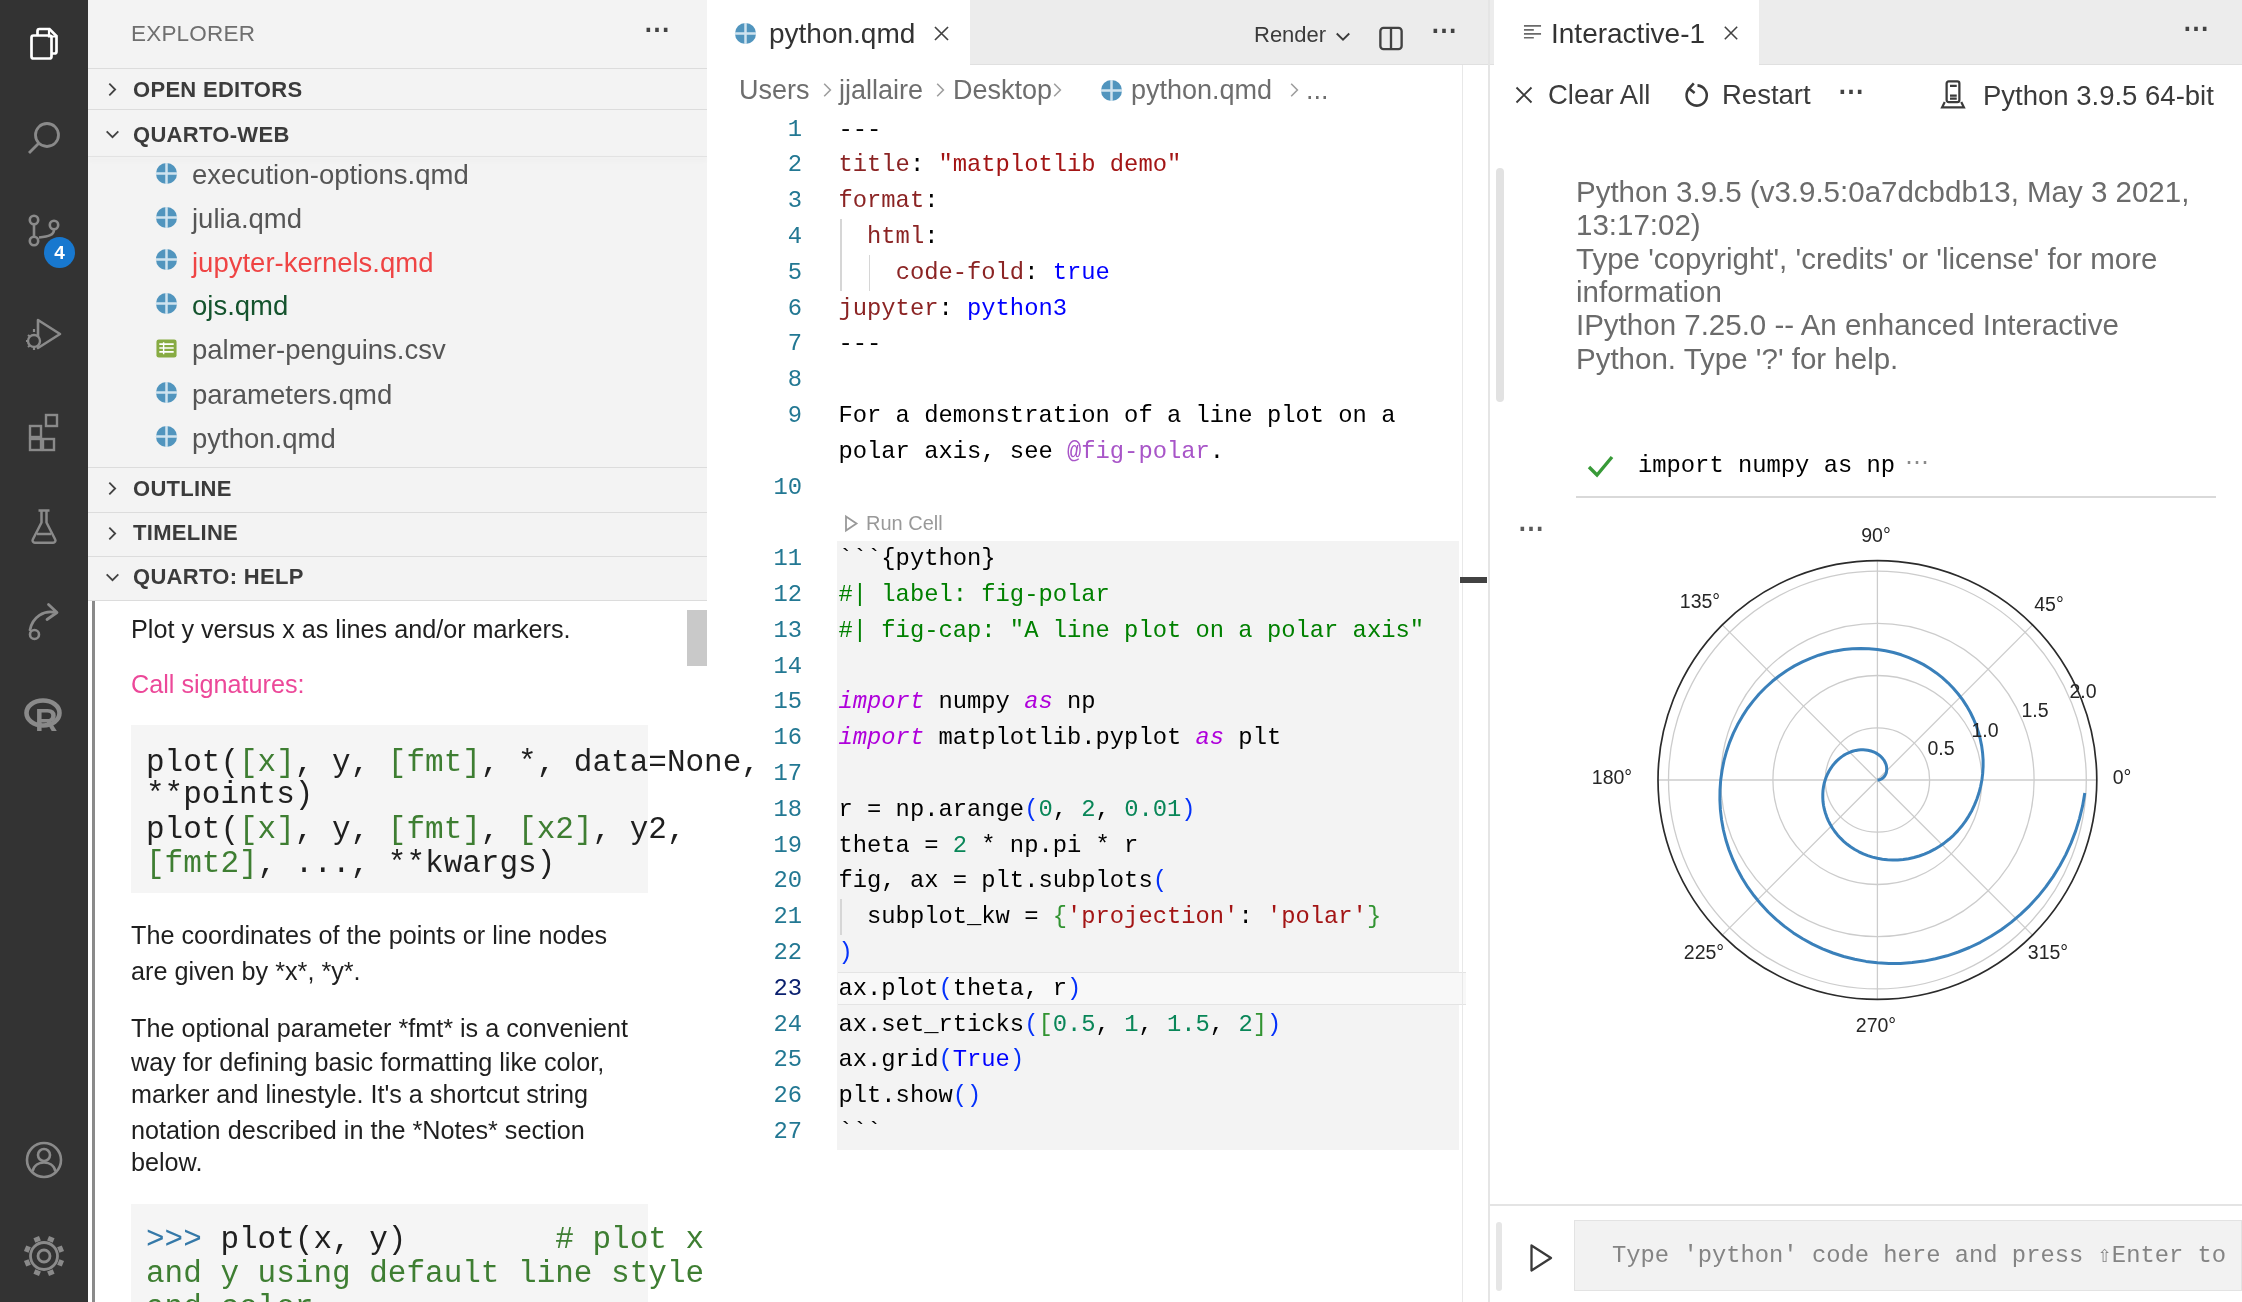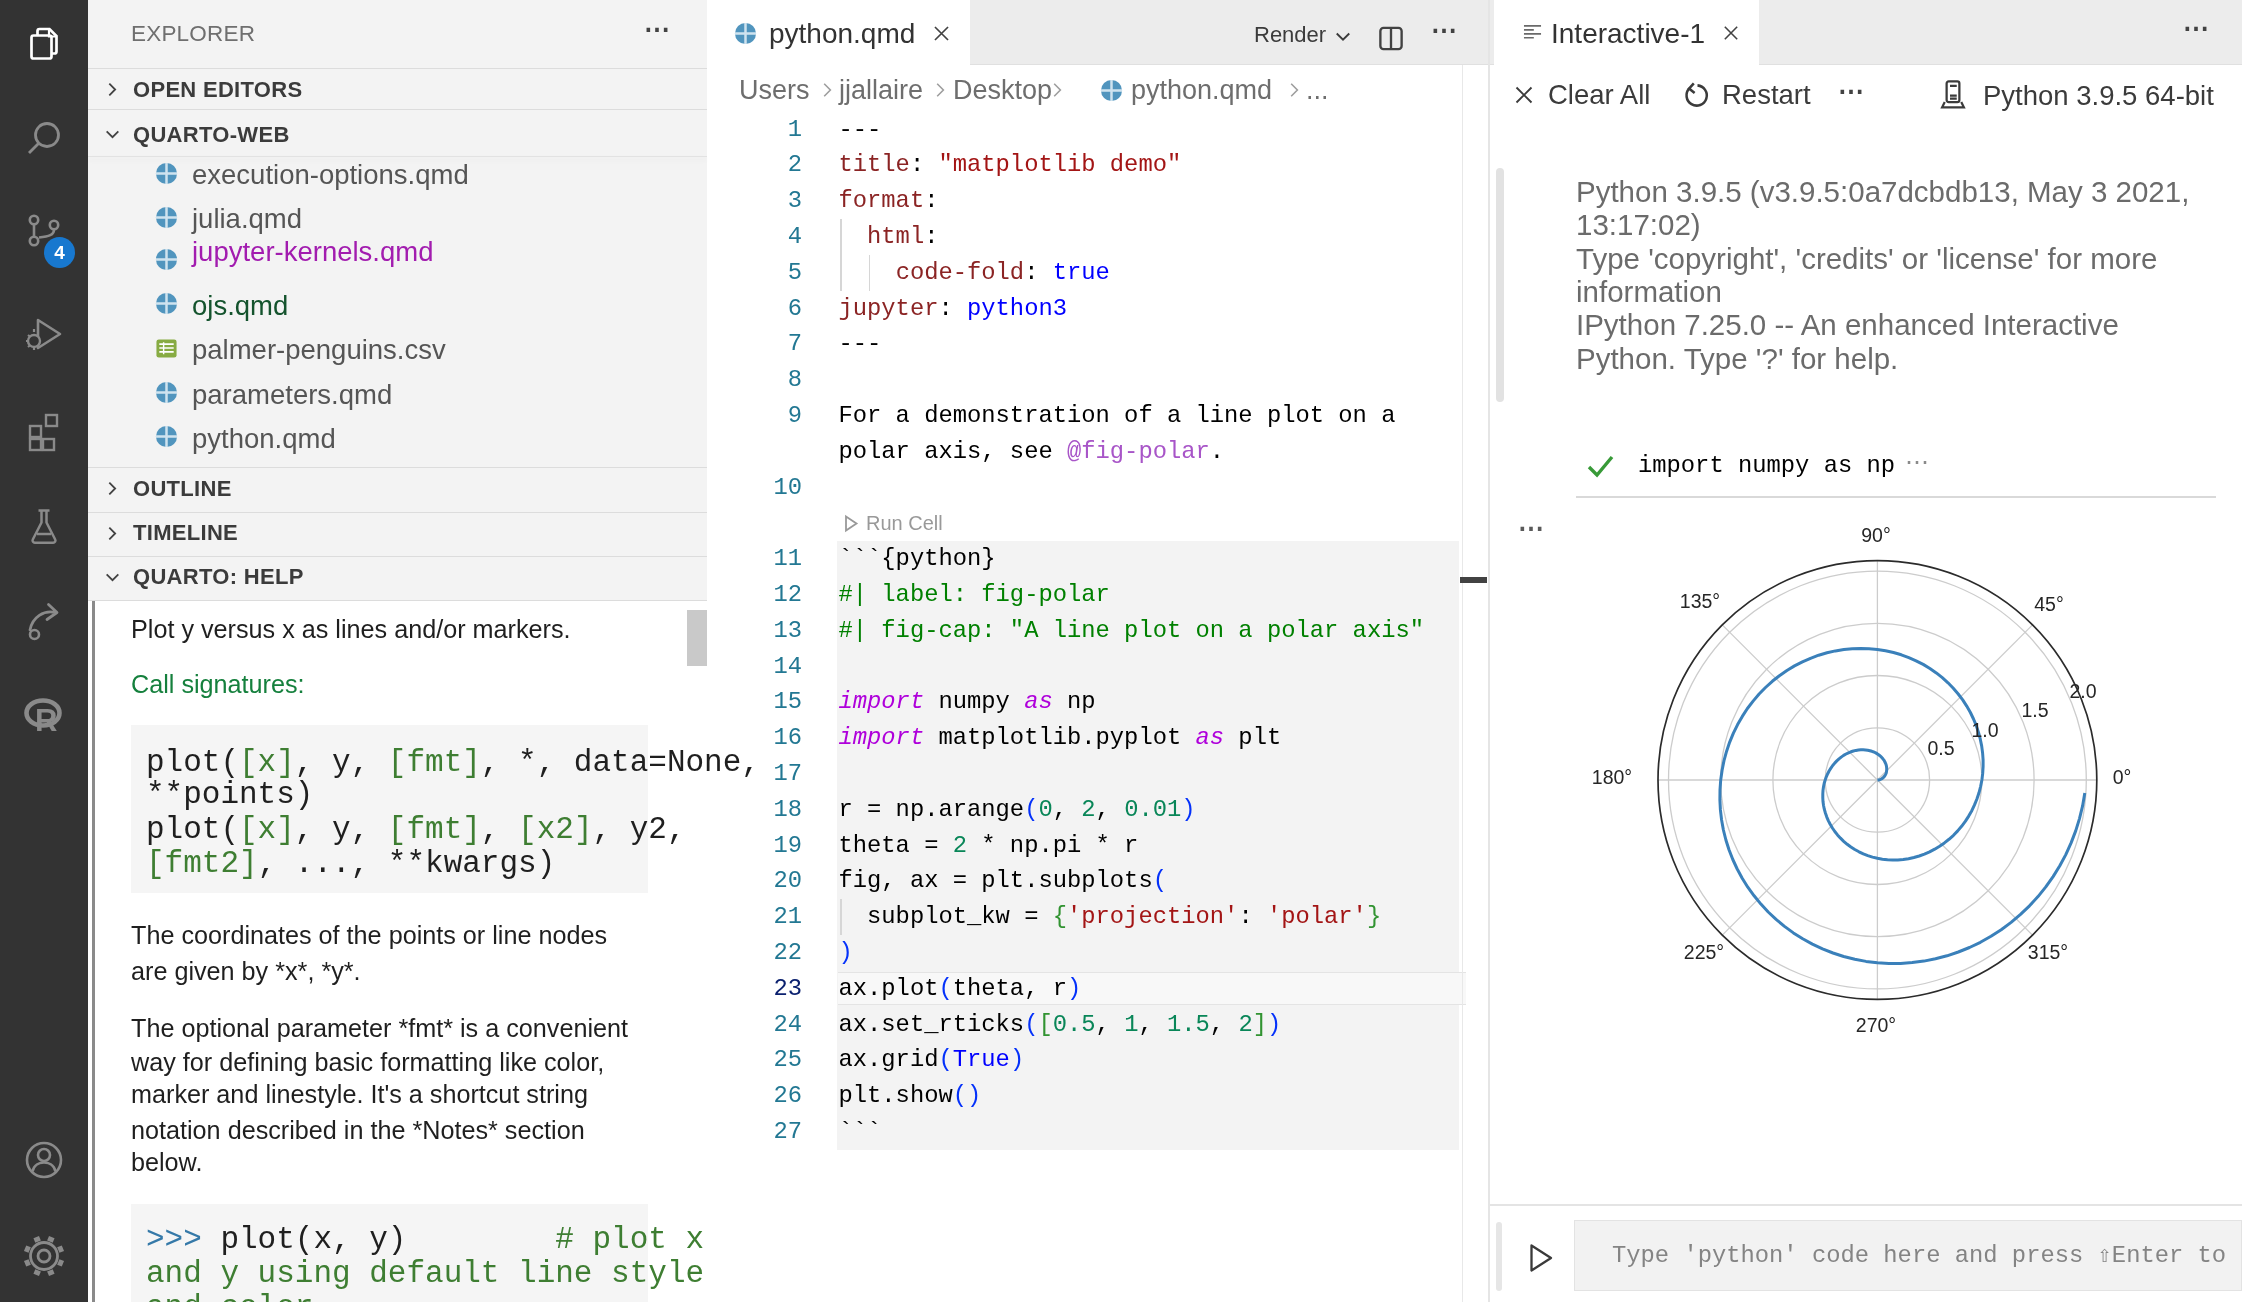--- a/index.html
+++ b/index.html
@@ -98,21 +98,21 @@
 <div style="position:absolute;left:192px;top:159.3px;font:27.5px 'Liberation Sans',sans-serif;color:#555;white-space:pre">execution-options.qmd</div>
 <svg style="position:absolute;left:155px;top:205.7px" width="23" height="23" viewBox="0 0 24 24">
 <circle cx="12" cy="12" r="11" fill="#5195be"></circle>
       <path d="M12 1 V23 M1 12 H23" stroke="#cfe3ef" stroke-width="2.6"></path>
     </svg>
 <div style="position:absolute;left:192px;top:203.2px;font:27.5px 'Liberation Sans',sans-serif;color:#555;white-space:pre">julia.qmd</div>
 <svg style="position:absolute;left:155px;top:247.7px" width="23" height="23" viewBox="0 0 24 24">
 <circle cx="12" cy="12" r="11" fill="#5195be"></circle>
       <path d="M12 1 V23 M1 12 H23" stroke="#cfe3ef" stroke-width="2.6"></path>
     </svg>
-<div style="position:absolute;left:192px;top:236px;font:27.5px 'Liberation Sans',sans-serif;color:#a21caf;white-space:pre">jupyter-kernels.qmd</div>
+<div style="position:absolute;left:192px;top:247px;font:27.5px 'Liberation Sans',sans-serif;color:#ef4444;white-space:pre">jupyter-kernels.qmd</div>
 <svg style="position:absolute;left:155px;top:292.1px" width="23" height="23" viewBox="0 0 24 24">
 <circle cx="12" cy="12" r="11" fill="#5195be"></circle>
       <path d="M12 1 V23 M1 12 H23" stroke="#cfe3ef" stroke-width="2.6"></path>
     </svg>
 <div style="position:absolute;left:192px;top:289.6px;font:27.5px 'Liberation Sans',sans-serif;color:#14532d;white-space:pre">ojs.qmd</div>
 <svg style="position:absolute;left:155px;top:336.5px" width="23" height="23" viewBox="0 0 24 24">
 <rect x="1.5" y="2.5" width="21" height="19" rx="2.5" fill="#87ab42"></rect>
 <path d="M4.5 7.5 H19.5 M4.5 11.5 H19.5 M4.5 15.5 H19.5" stroke="#fff" stroke-width="1.7"></path>
 <path d="M9 5.5 V18" stroke="#fff" stroke-width="1.5"></path>
     </svg>
@@ -145,21 +145,21 @@
 <div style="position:absolute;left:88px;top:512.0px;width:619px;height:1px;background:#dcdcdc"></div>
 <div style="position:absolute;left:88px;top:556.2px;width:619px;height:1px;background:#dcdcdc"></div>
 <div style="position:absolute;left:88px;top:600.0px;width:619px;height:1px;background:#dcdcdc"></div>
 <div style="position:absolute;left:88px;top:155.7px;width:619px;height:1.5px;background:#e2e2e2;box-shadow:0 3px 5px rgba(0,0,0,.08)"></div>
 
 <div style="position:absolute;left:88px;top:601px;width:619px;height:701px;background:#fff"></div>
 <div style="position:absolute;left:92px;top:601px;width:2.5px;height:701px;background:#8a8a8a"></div>
 <div style="position:absolute;left:131px;top:725px;width:517px;height:168px;background:#f5f5f5"></div>
 <div style="position:absolute;left:131px;top:1204px;width:517px;height:98px;background:#f5f5f5"></div>
 <div style="position:absolute;left:131px;top:614.8px;font:25.2px 'Liberation Sans',sans-serif;color:#1f1f1f;white-space:pre">Plot y versus x as lines and/or markers.</div>
-<div style="position:absolute;left:131px;top:670.2px;font:25.2px 'Liberation Sans',sans-serif;color:#15803d;white-space:pre">Call signatures:</div>
+<div style="position:absolute;left:131px;top:670.2px;font:25.2px 'Liberation Sans',sans-serif;color:#ec4899;white-space:pre">Call signatures:</div>
 <div style="position:absolute;left:131px;top:921.4px;font:25.2px 'Liberation Sans',sans-serif;color:#1f1f1f;white-space:pre">The coordinates of the points or line nodes</div>
 <div style="position:absolute;left:131px;top:956.8px;font:25.2px 'Liberation Sans',sans-serif;color:#1f1f1f;white-space:pre">are given by *x*, *y*.</div>
 <div style="position:absolute;left:131px;top:1013.9px;font:25.2px 'Liberation Sans',sans-serif;color:#1f1f1f;white-space:pre">The optional parameter *fmt* is a convenient</div>
 <div style="position:absolute;left:131px;top:1048.3px;font:25.2px 'Liberation Sans',sans-serif;color:#1f1f1f;white-space:pre">way for defining basic formatting like color,</div>
 <div style="position:absolute;left:131px;top:1080.4px;font:25.2px 'Liberation Sans',sans-serif;color:#1f1f1f;white-space:pre">marker and linestyle. It's a shortcut string</div>
 <div style="position:absolute;left:131px;top:1115.9px;font:25.2px 'Liberation Sans',sans-serif;color:#1f1f1f;white-space:pre">notation described in the *Notes* section</div>
 <div style="position:absolute;left:131px;top:1148.1px;font:25.2px 'Liberation Sans',sans-serif;color:#1f1f1f;white-space:pre">below.</div>
 <div class="hcode" style="top:744.5px">plot(<i class="hg">[x]</i>, y, <i class="hg">[fmt]</i>, *, data=None,</div>
 <div class="hcode" style="top:776.6px">**points)</div>
 <div class="hcode" style="top:811.6px">plot(<i class="hg">[x]</i>, y, <i class="hg">[fmt]</i>, <i class="hg">[x2]</i>, y2,</div>

